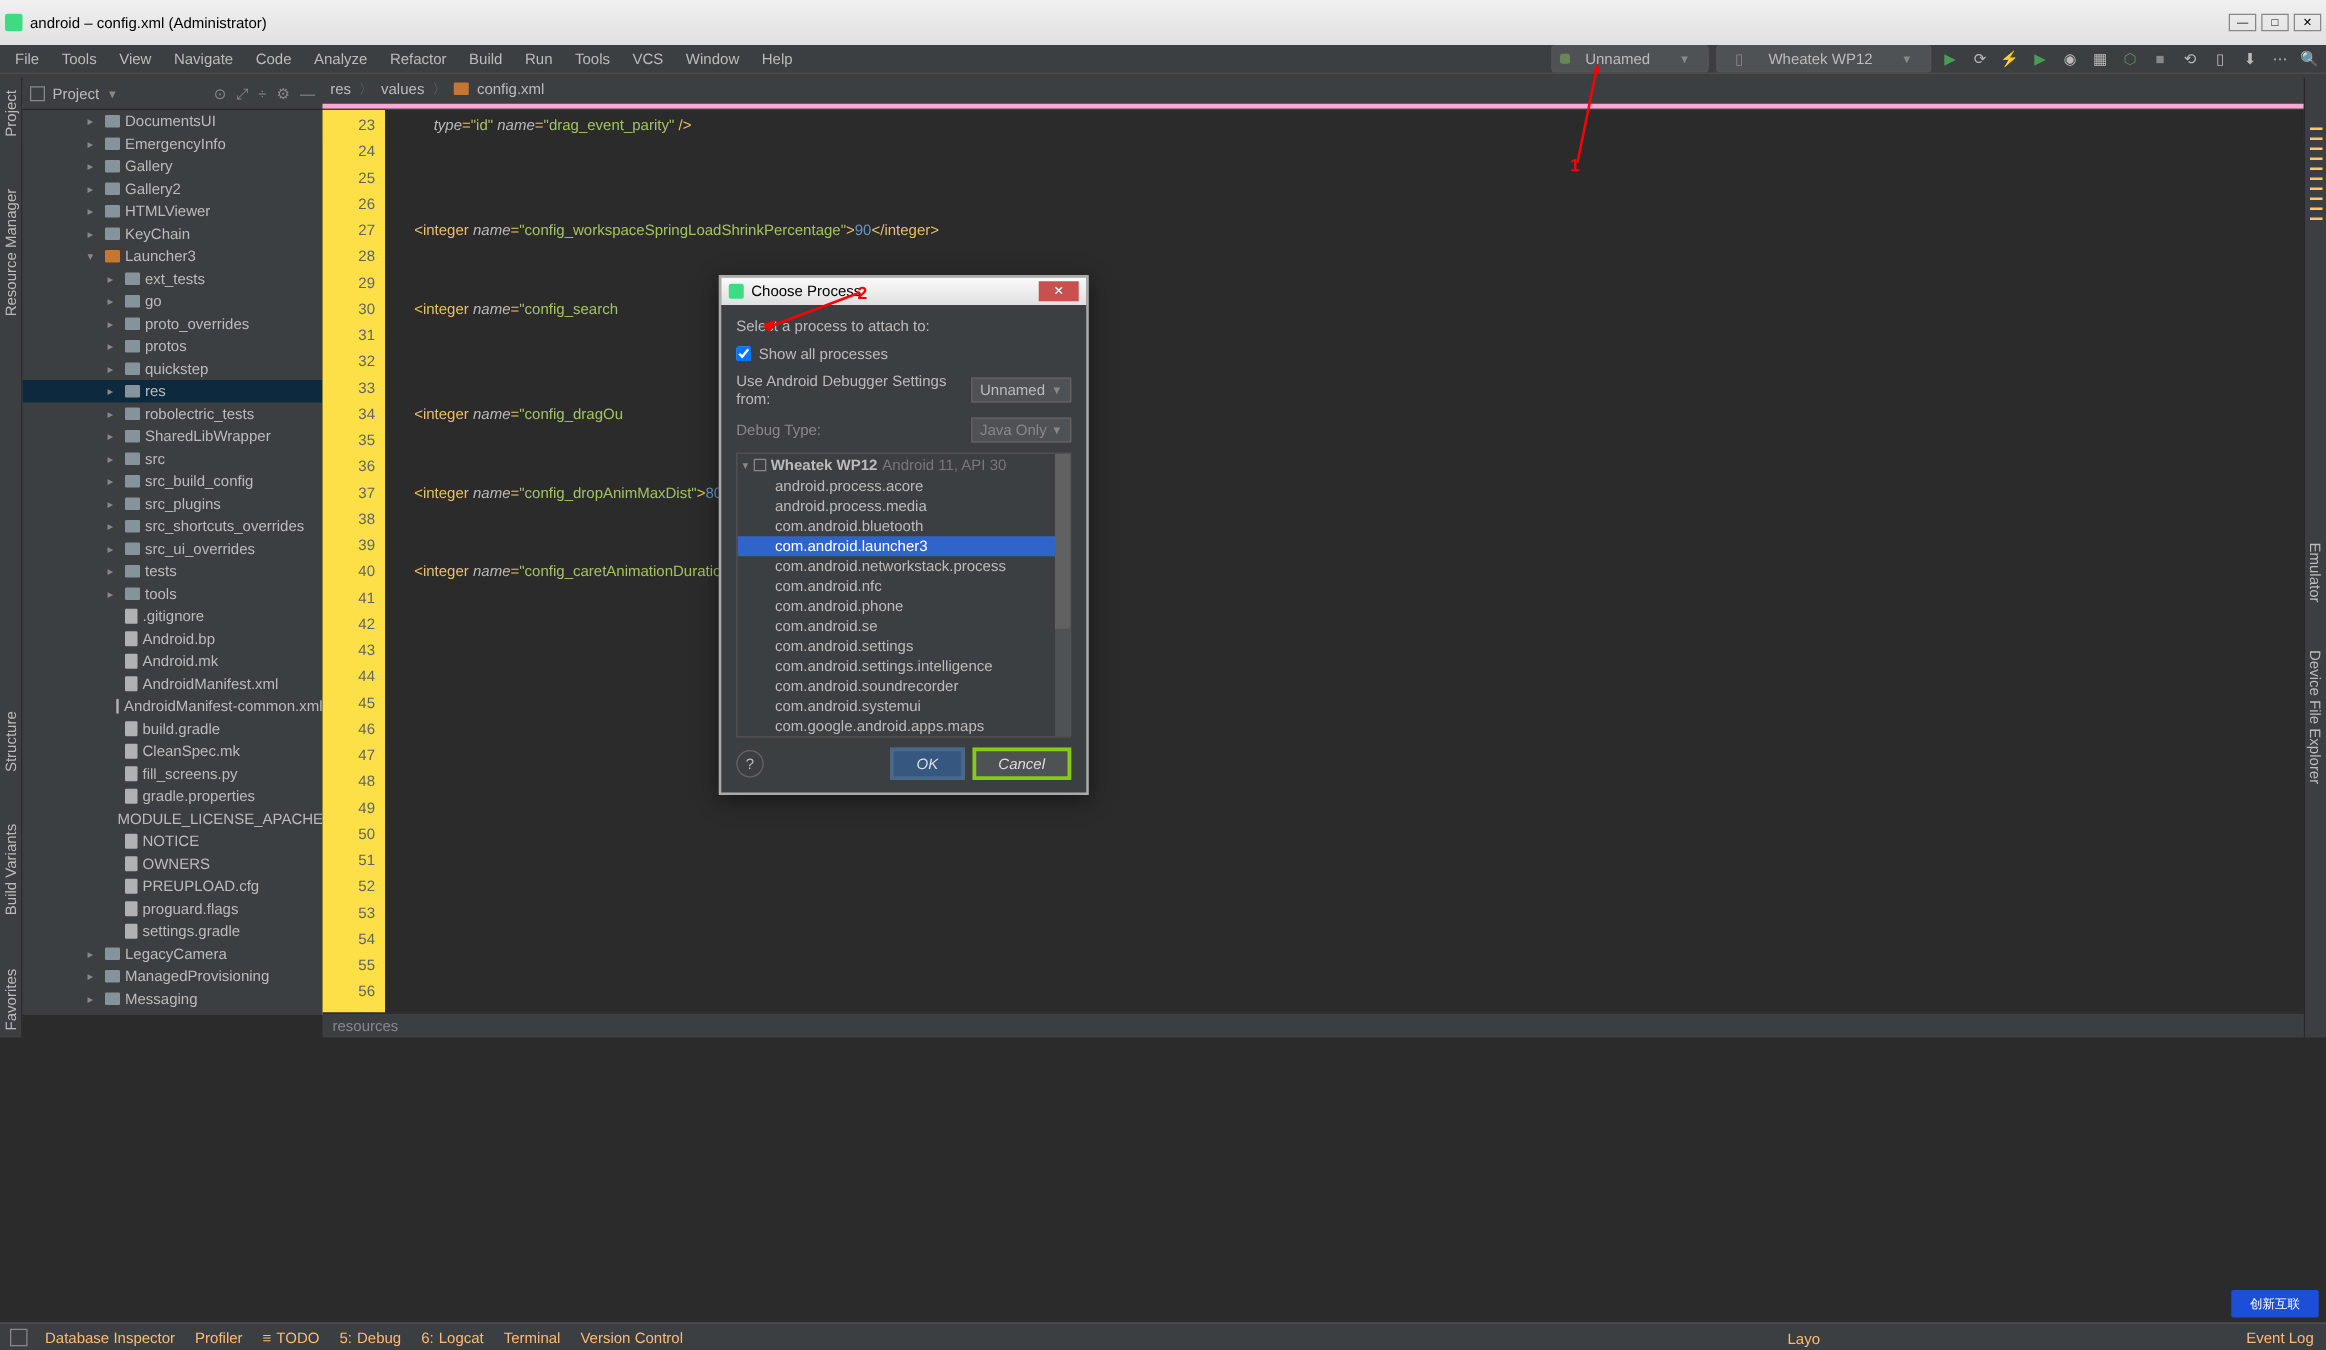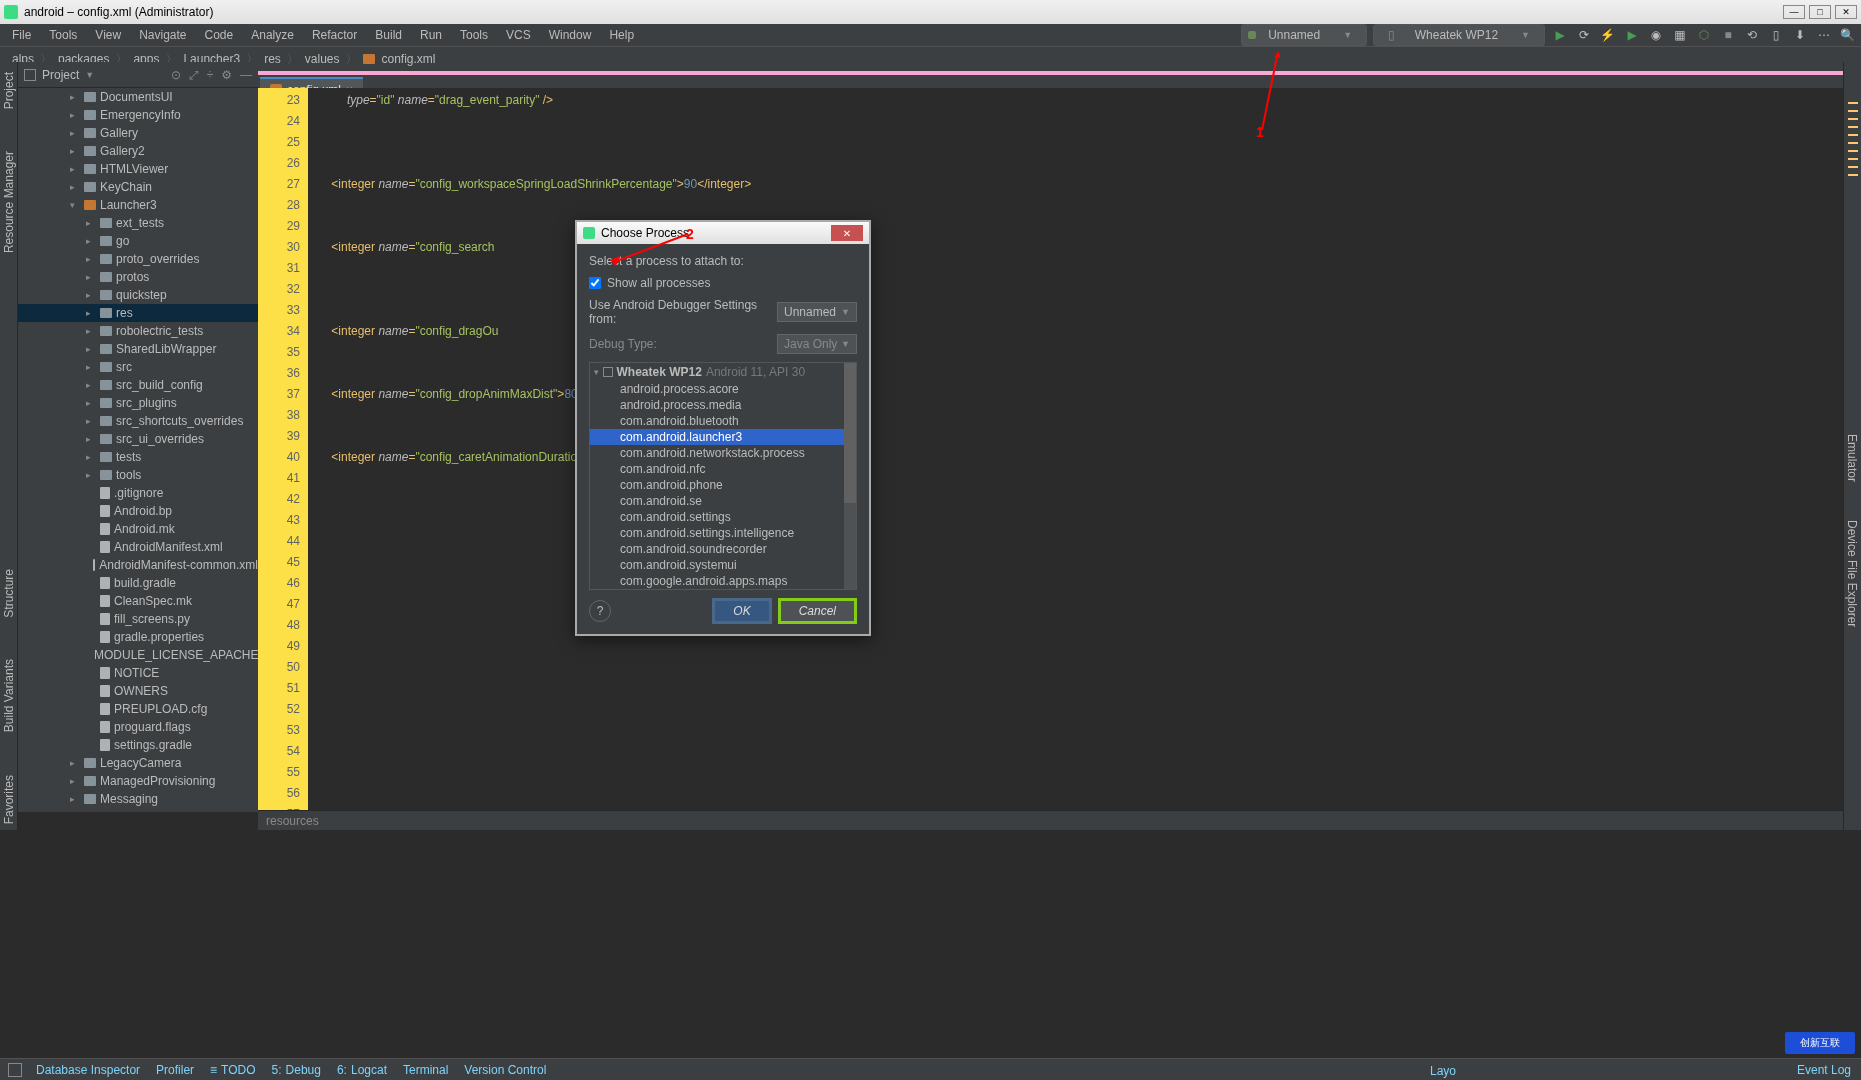--- a/index.html
+++ b/index.html
@@ -1,18 +1,18 @@
 <!DOCTYPE html>
 <html><head>
 <meta charset="utf-8">
 <style>
 *{margin:0;padding:0;box-sizing:border-box;font-family:"Segoe UI",Arial,sans-serif;font-size:12px;}
 body{background:#2b2b2b;color:#bbb;overflow:hidden;width:1861px;height:1080px;position:relative;}
 
-.titlebar{height:24px;background:linear-gradient(#f0f0f0,#e0e0e0);display:flex;align-items:center;color:#000;padding:0 4px;}
+.titlebar{height:36px;background:linear-gradient(#f0f0f0,#e0e0e0);display:flex;align-items:center;color:#000;padding:0 4px;}
 .titlebar .t-icon{width:14px;height:14px;background:#3ddc84;border-radius:2px;margin-right:6px;}
 .titlebar .winbtns{margin-left:auto;display:flex;gap:4px;}
 .titlebar .winbtns span{width:22px;height:14px;border:1px solid #888;display:flex;align-items:center;justify-content:center;font-size:9px;}
 
 .menubar{height:22px;background:#3c3f41;display:flex;align-items:center;padding:0 4px;gap:2px;}
 .menubar span{padding:2px 8px;color:#bbb;cursor:default;}
 .menubar .spacer{flex:1;}
 .menubar .right-tools{display:flex;align-items:center;gap:6px;}
 .run-config{background:#4e5254;border:1px solid #555;border-radius:3px;padding:1px 6px;display:flex;align-items:center;gap:4px;}
 .run-config.green::before{content:"";width:8px;height:8px;background:#6a8759;border-radius:2px;display:inline-block;}
@@ -57,21 +57,21 @@
 .code .com{color:#808080;font-style:italic;}
 .code .num{color:#6897bb;}
 
 .rightgutter{position:absolute;right:0;top:62px;width:18px;height:768px;background:#3c3f41;border-left:1px solid #282828;}
 .rightgutter .marks{position:absolute;top:40px;right:3px;width:10px;}
 .rightgutter .m{height:2px;background:#ffc66d;margin-bottom:6px;}
 
 .bottombar1{position:absolute;left:258px;right:18px;top:810px;height:20px;background:#3c3f41;border-top:1px solid #282828;color:#888;display:flex;align-items:center;padding:0 8px;}
 
 .bottombar2{position:absolute;left:0;right:0;bottom:0;height:22px;background:#3c3f41;border-top:1px solid #515151;display:flex;align-items:center;padding:0 4px;gap:4px;}
-.bottombar2 .tt{padding:2px 6px;color:#7dd3fc;display:flex;align-items:center;gap:4px;}
+.bottombar2 .tt{padding:2px 6px;color:#fdba74;display:flex;align-items:center;gap:4px;}
 .bottombar2 .sp{flex:1;}
 
 .dialog{position:absolute;left:575px;top:220px;width:296px;background:#3c3f41;border:2px solid #aaa;box-shadow:0 4px 16px rgba(0,0,0,.5);}
 .dialog .dlg-title{height:22px;background:linear-gradient(#fafafa,#e0e0e0);color:#000;display:flex;align-items:center;padding:0 6px;}
 .dialog .dlg-title .di{width:12px;height:12px;background:#3ddc84;border-radius:2px;margin-right:6px;}
 .dialog .dlg-title .close{margin-left:auto;width:32px;height:16px;background:#c75050;color:#fff;display:flex;align-items:center;justify-content:center;font-size:10px;}
 .dialog .body{padding:10px 12px;}
 .dialog .row{margin-bottom:8px;display:flex;align-items:center;gap:6px;}
 .dialog input[type=checkbox]{width:12px;height:12px;}
 .dialog .combo{background:#4e5254;border:1px solid #646464;padding:2px 6px;min-width:80px;display:flex;align-items:center;justify-content:space-between;}

